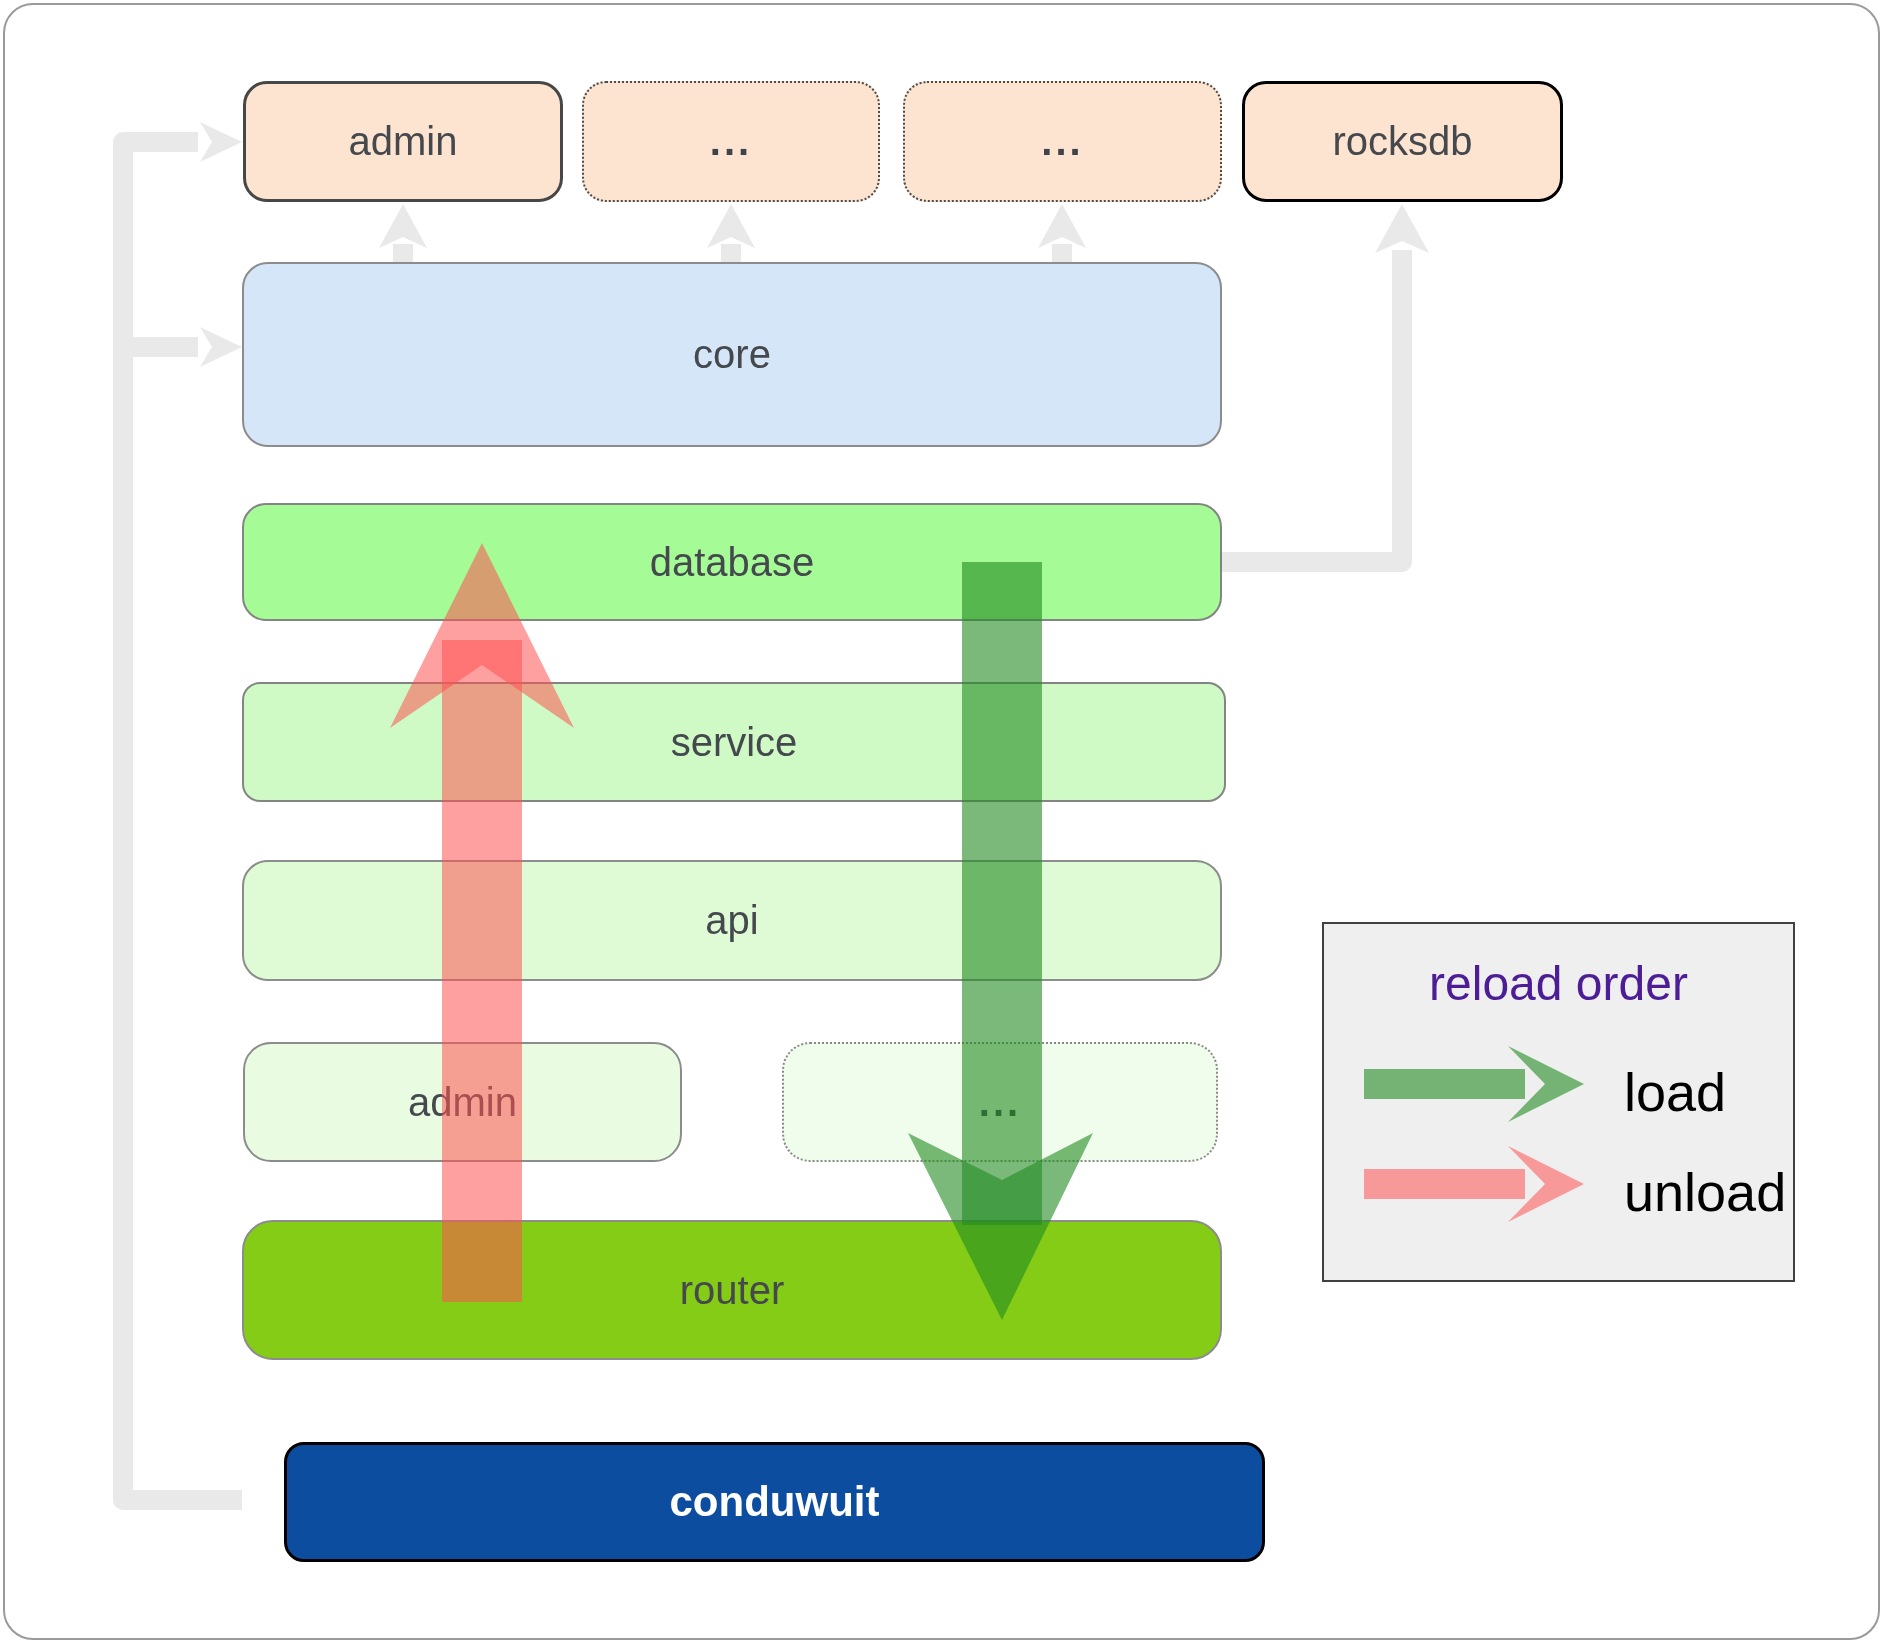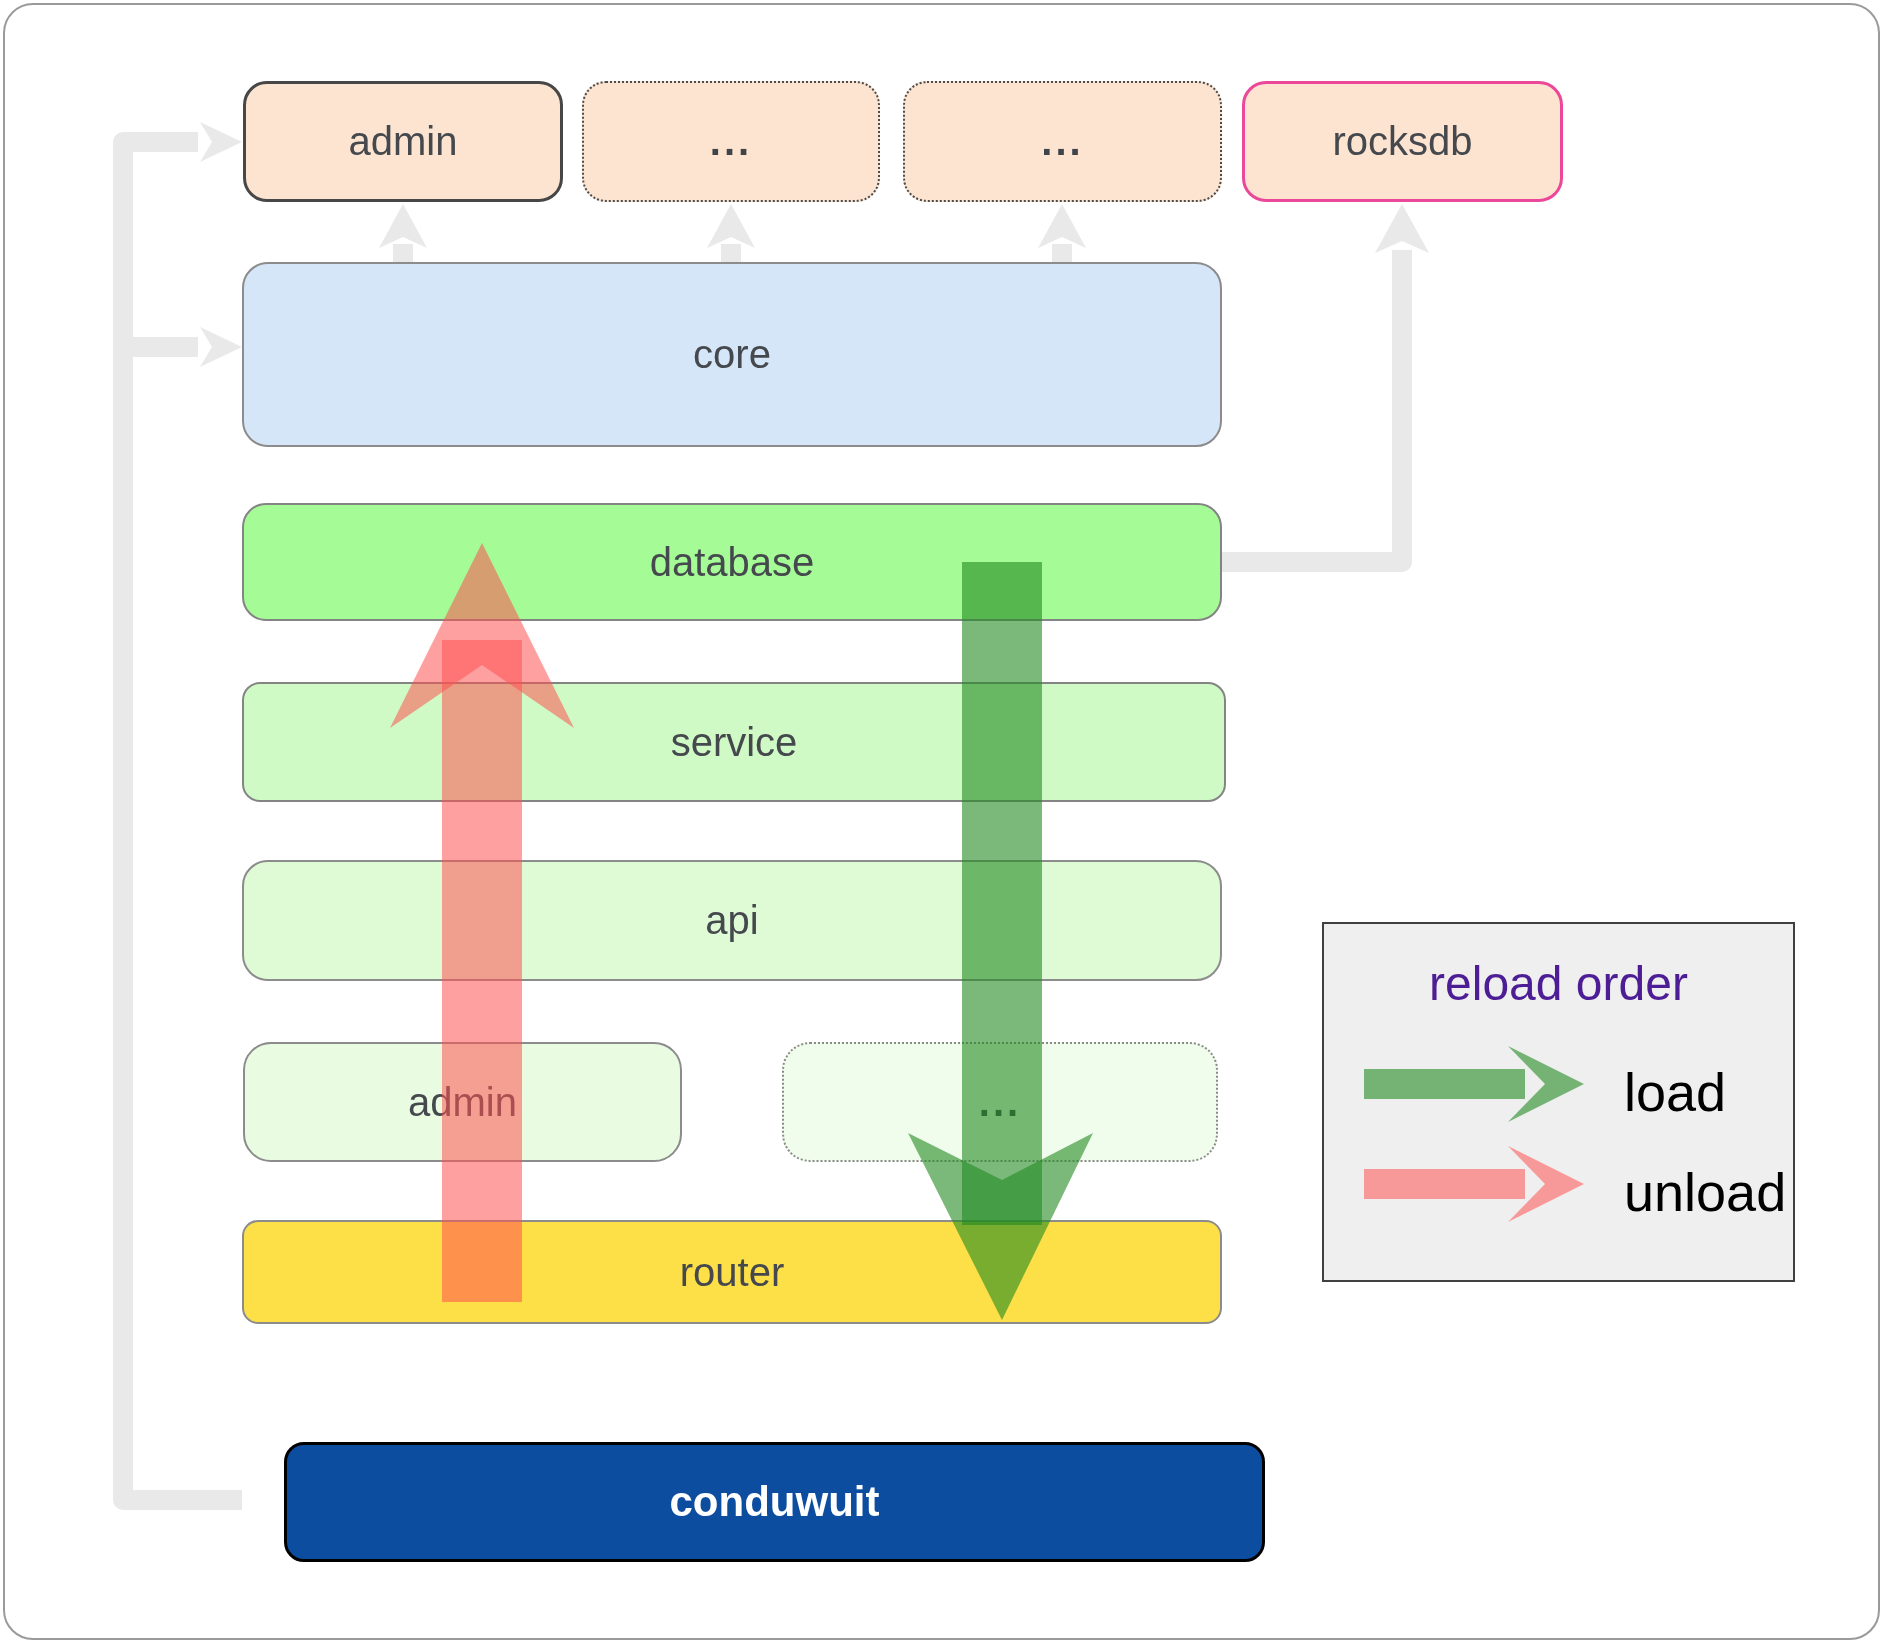--- a/index.html
+++ b/index.html
@@ -15,28 +15,28 @@
   #connectors{z-index:1;}
   #nodes{z-index:2;}
   #flow-arrows{z-index:3;}
   .node{
     position:absolute;display:flex;align-items:center;justify-content:center;
     box-sizing:border-box;font-size:40px;color:#45494e;
   }
   .n-ruma    {left:243px;top:81px;width:320px;height:121px;background:#fce4d0;border:3px solid #474747;border-radius:24px;}
   .n-e1      {left:582px;top:81px;width:298px;height:121px;background:#fce4d0;border:2px dotted #4c4c4c;border-radius:24px;}
   .n-e2      {left:903px;top:81px;width:319px;height:121px;background:#fce4d0;border:2px dotted #4c4c4c;border-radius:24px;}
-  .n-rocksdb {left:1242px;top:81px;width:321px;height:121px;background:#fce4d0;border:3px solid #ec4899;border-radius:24px;text-align:right;}
+  .n-rocksdb {left:1242px;top:81px;width:321px;height:121px;background:#fce4d0;border:3px solid #000000;border-radius:24px;text-align:right;}
   .n-core    {left:242px;top:262px;width:980px;height:185px;background:#d4e6f8;border:2px solid #8c8c8c;border-radius:26px;}
   .n-database{left:242px;top:503px;width:980px;height:118px;background:#a5fb95;border:2px solid #848484;border-radius:24px;}
   .n-service {left:242px;top:682px;width:984px;height:120px;background:#cffac5;border:2px solid #848484;border-radius:18px;}
   .n-api     {left:242px;top:860px;width:980px;height:121px;background:#defbd5;border:2px solid #8c8c8c;border-radius:26px;}
   .n-admin   {left:243px;top:1042px;width:439px;height:120px;background:#e9fce2;border:2px solid #8c8c8c;border-radius:28px;}
   .n-e3      {left:782px;top:1042px;width:436px;height:120px;background:#f1fdec;border:2px dotted #8a8a8a;border-radius:28px;}
-  .n-router  {left:242px;top:1220px;width:980px;height:104px;background:#fde047;border:2px solid #8c8c8c;border-radius:16px;}
+  .n-router  {left:242px;top:1220px;width:980px;height:140px;background:#84cc16;border:2px solid #8c8c8c;border-radius:31px;}
   .n-conduwuit{left:242px;top:1442px;width:981px;height:120px;background:#0d4da0;border:3px solid #000;border-radius:20px;
                color:#ffffff;font-weight:bold;font-size:42px;margin-left:42px;}
   .dots{font-weight:bold;letter-spacing:3px;color:#3f444a;font-size:40px;}
   .legend{
     position:absolute;left:1322px;top:922px;width:473px;height:360px;
     background:#efefef;border:2px solid #404040;box-sizing:border-box;z-index:2;
   }
   .legend-title{
     position:absolute;left:0;top:32px;width:100%;text-align:center;
     font-size:48px;color:#4c1d95;

